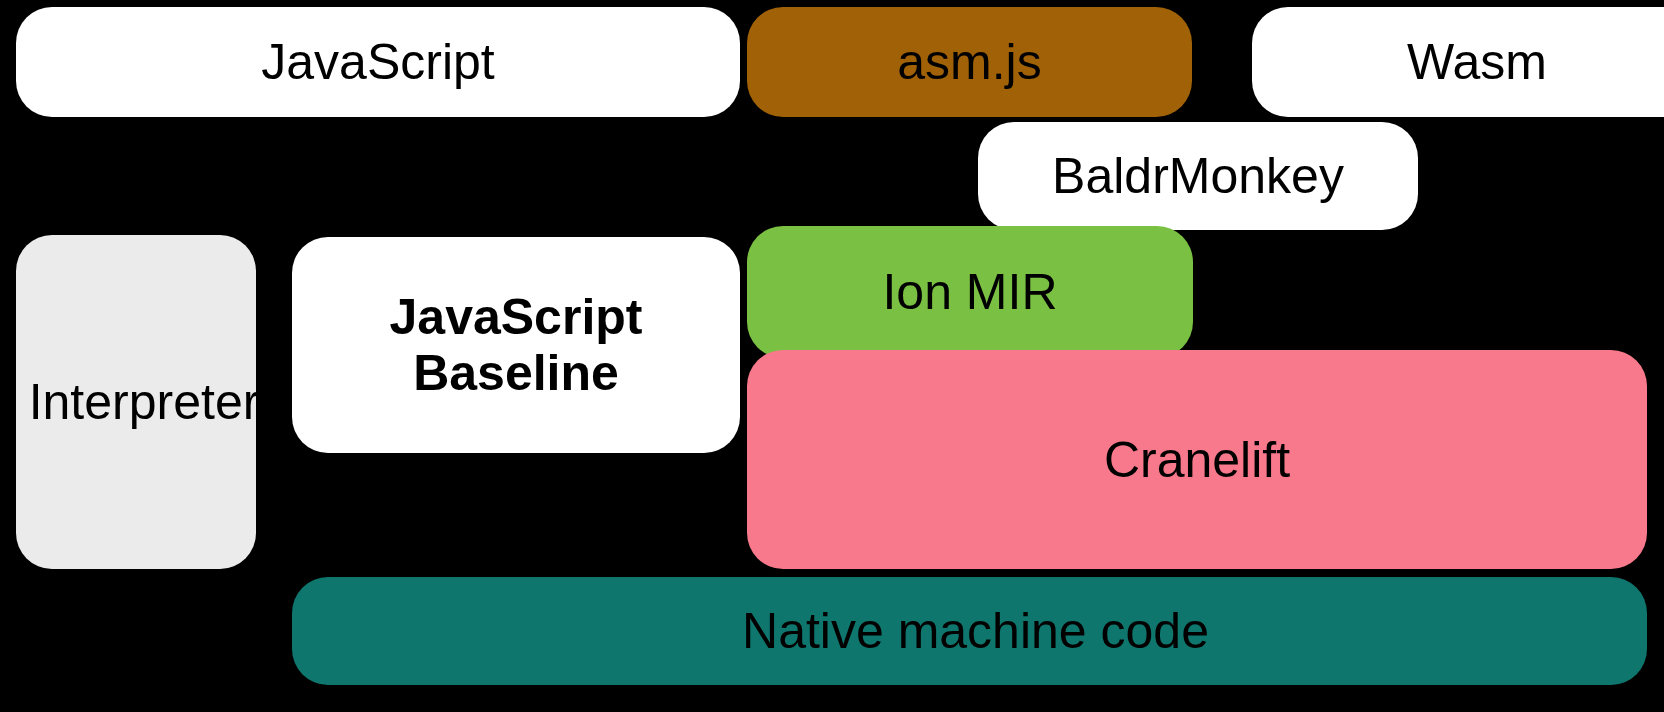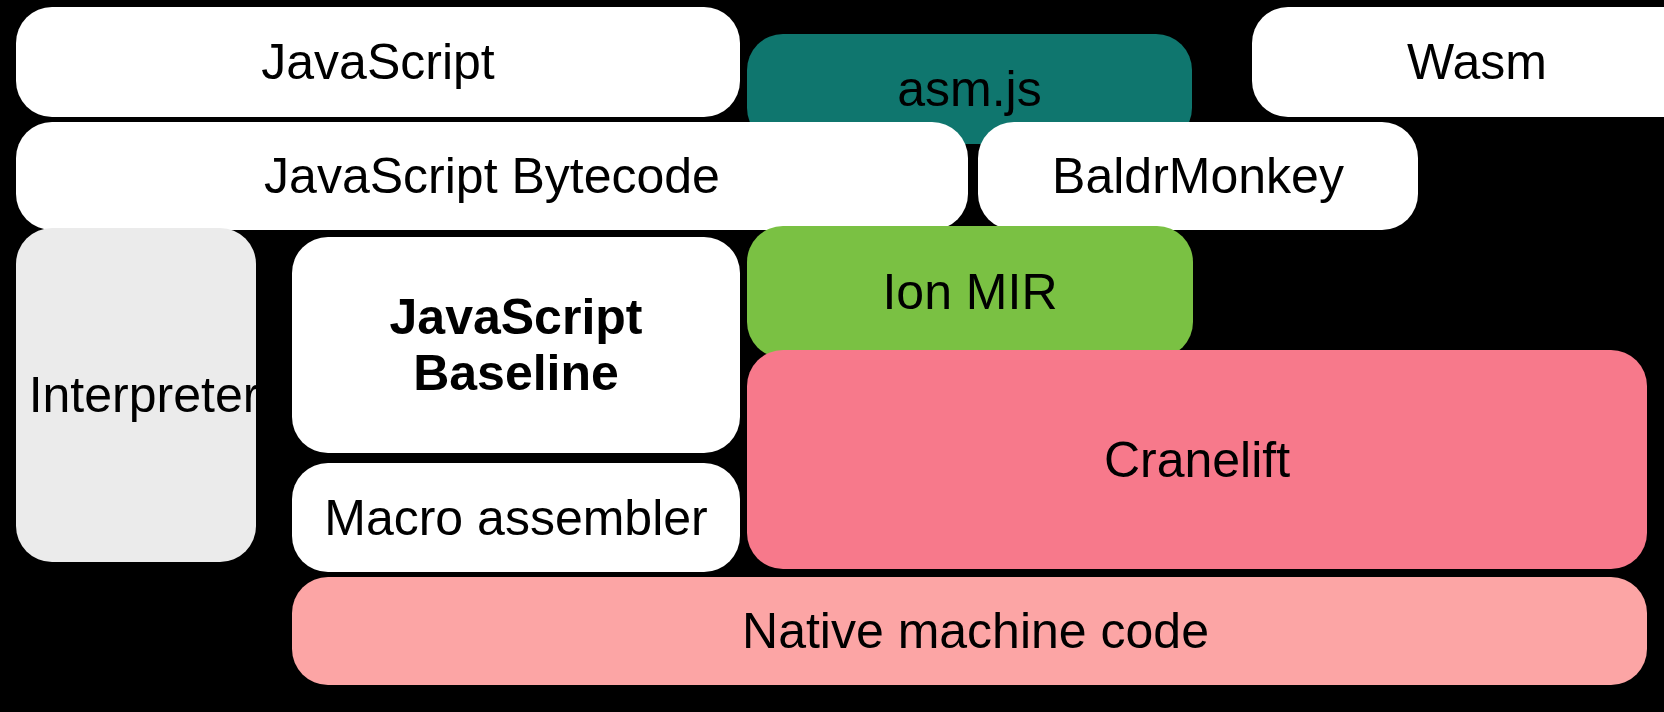--- a/index.html
+++ b/index.html
@@ -32,48 +32,45 @@
     line-height: 1.12;
     color: #000;
     letter-spacing: 0px;
   }
   
   .b-javascript   { left: 16px;   top: 7px;   width: 724px;  height: 110px; }
   .b-asmjs        { left: 747px;  top: 7px;   width: 445px;  height: 110px; }
   .b-wasm         { left: 1252px; top: 7px;   width: 450px;  height: 110px; }
   .b-bytecode     { left: 16px;   top: 122px; width: 952px;  height: 108px; }
   .b-baldrmonkey  { left: 978px;  top: 122px; width: 440px;  height: 108px; }
-  .b-interpreter  { left: 16px;   top: 228px; width: 240px;  height: 334px; padding-left: 16px; }
+  .b-interpreter  { left: 16px;   top: 235px; width: 240px;  height: 334px; padding-left: 16px; }
   .b-baseline     { left: 292px;  top: 237px; width: 448px;  height: 216px; }
   .b-baseline .label { max-width: 340px; font-weight: bold; }
   .b-ionmir       { left: 747px;  top: 226px; width: 446px;  height: 132px; }
   .b-cranelift    { left: 747px;  top: 350px; width: 900px;  height: 219px; }
   .b-macroasm     { left: 292px;  top: 463px; width: 448px;  height: 109px; }
   .b-native       { left: 292px;  top: 577px; width: 1355px; height: 108px; }
 </style>
 </head>
 <body>
 
 <div class="diagram" style="background-color: rgb(0, 0, 0);">
 
   <div class="box b-javascript" style="background-color: rgb(255, 255, 255);">
     <span class="label">JavaScript</span>
   </div>
 
-  <div class="box b-asmjs" style="background-color: #0f766e; margin-top: 27px;">
+  <div class="box b-asmjs" style="background-color: #a16207;">
     <span class="label">asm.js</span>
   </div>
 
   <div class="box b-wasm" style="background-color: rgb(255, 255, 255);">
     <span class="label">Wasm</span>
   </div>
 
-  <div class="box b-bytecode" style="background-color: rgb(255, 255, 255);">
-    <span class="label">JavaScript Bytecode</span>
-  </div>
 
   <div class="box b-baldrmonkey" style="background-color: rgb(255, 255, 255);">
     <span class="label">BaldrMonkey</span>
   </div>
 
   <div class="box b-interpreter" style="background-color: rgb(235, 235, 235);">
     <span class="label">Interpreter</span>
   </div>
 
   <div class="box b-baseline" style="background-color: rgb(255, 255, 255);">
@@ -81,21 +78,18 @@
   </div>
 
   <div class="box b-ionmir" style="background-color: rgb(122, 193, 67);">
     <span class="label">Ion MIR</span>
   </div>
 
   <div class="box b-cranelift" style="background-color: rgb(247, 121, 139);">
     <span class="label">Cranelift</span>
   </div>
 
-  <div class="box b-macroasm" style="background-color: rgb(255, 255, 255);">
-    <span class="label">Macro assembler</span>
-  </div>
 
-  <div class="box b-native" style="background-color: #fca5a5; padding-left: 12px;">
+  <div class="box b-native" style="background-color: #0f766e; padding-left: 12px;">
     <span class="label">Native machine code</span>
   </div>
 
 </div>
 
 </body></html>

